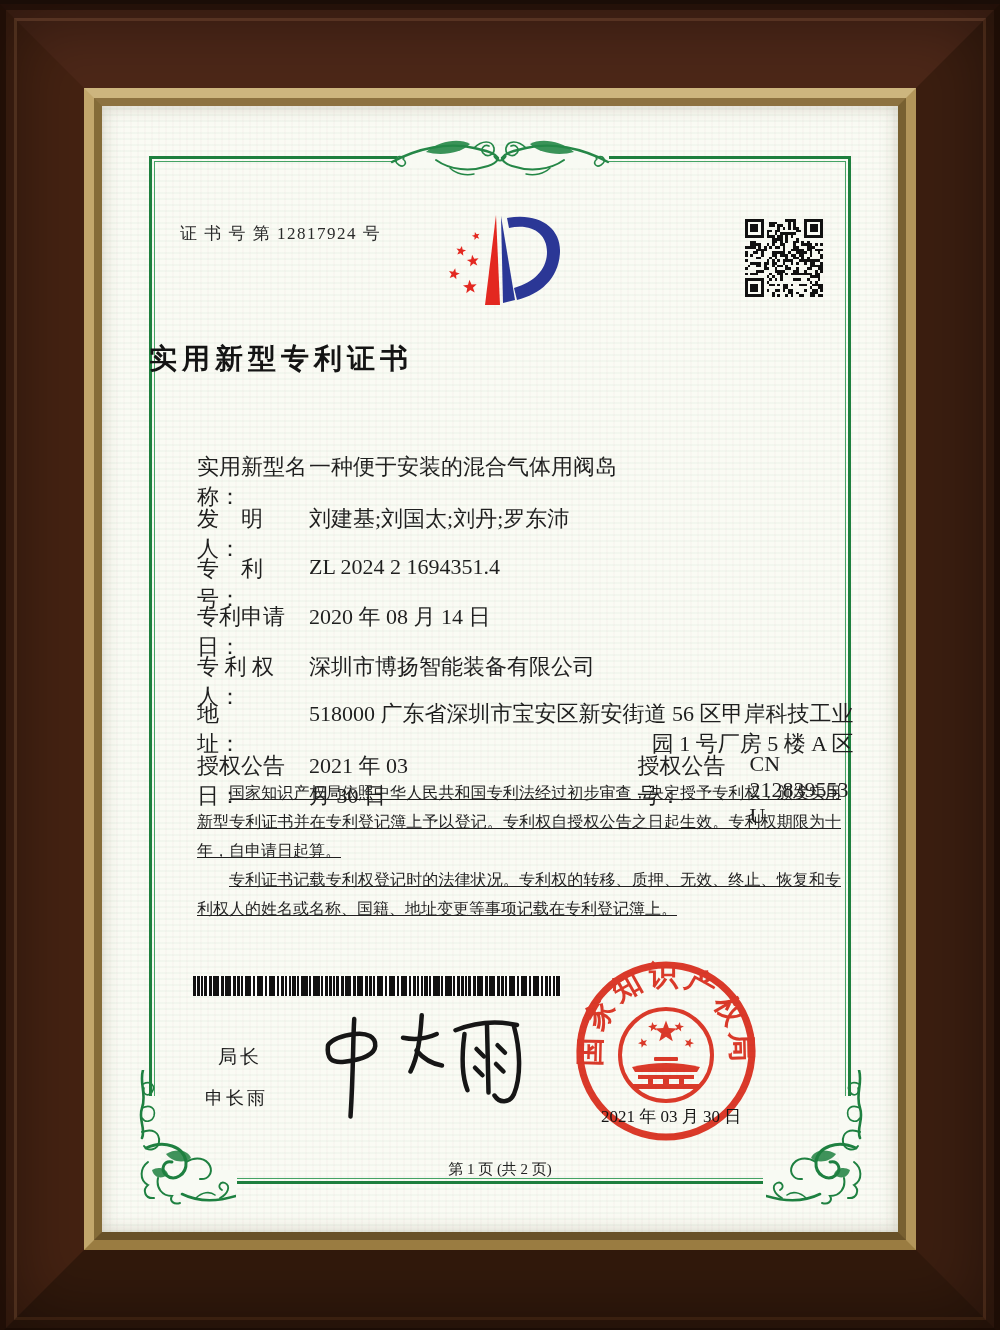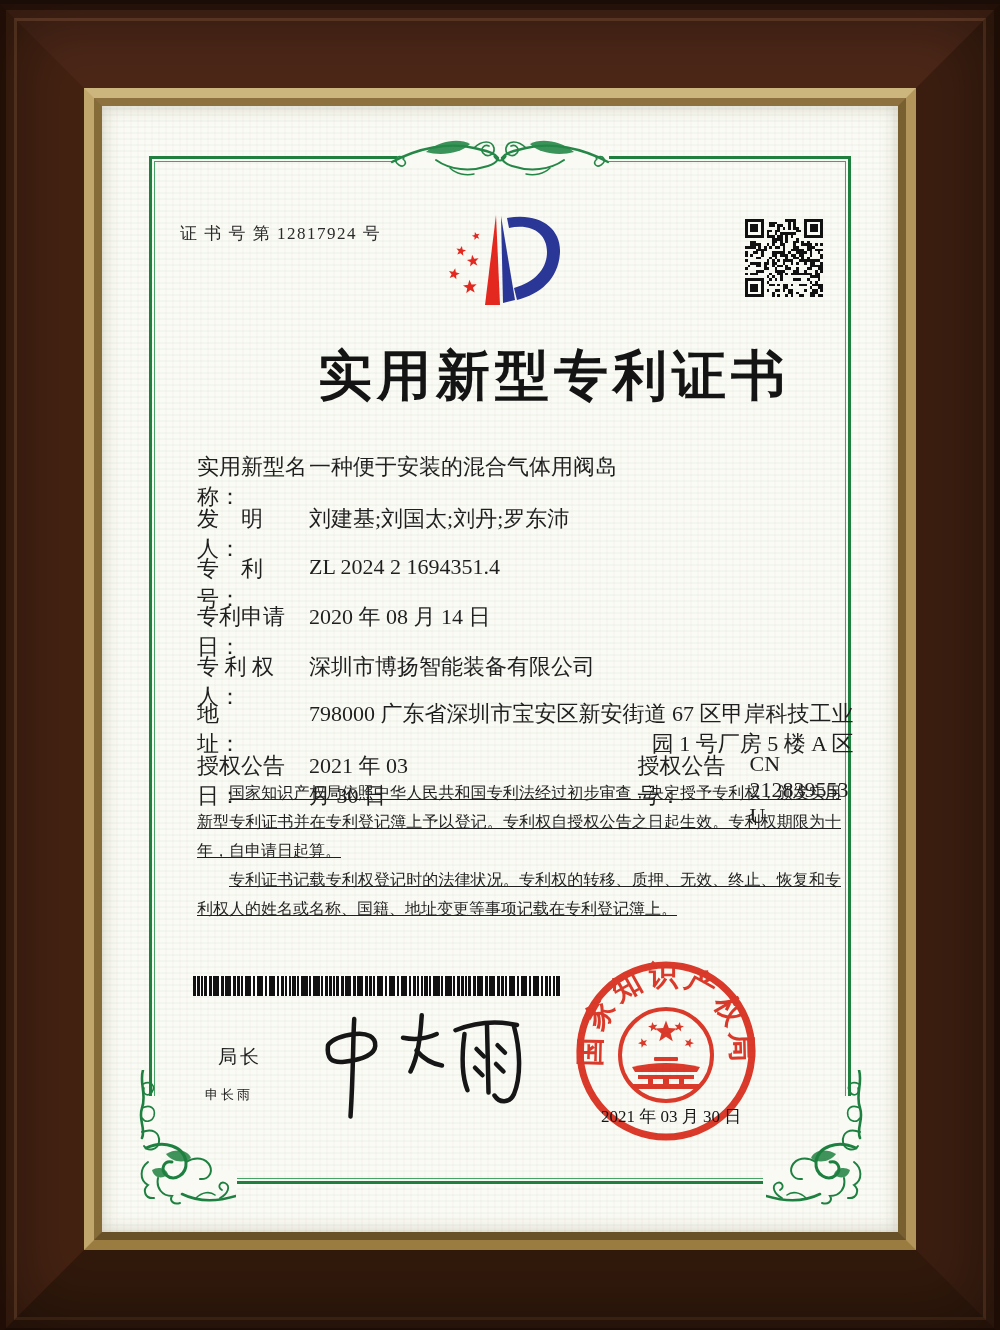--- a/index.html
+++ b/index.html
@@ -36,37 +36,37 @@
   .m-br-v{left:737px;top:990px;width:16px;height:84px;}
   .m-br-h{left:661px;top:1064px;width:92px;height:20px;}
   .orn{position:absolute;color:#1e8040;}
   .orn-top{left:288px;top:22px;}
   .orn-bl{left:34px;top:964px;}
   .orn-br{left:664px;top:964px;transform:scaleX(-1);}
   
   .certno{position:absolute;left:78px;top:116px;font-size:17px;color:#2a2a2a;letter-spacing:1.5px;}
   .logo{position:absolute;left:341px;top:106px;}
   .qr{position:absolute;left:643px;top:113px;}
-  .title{position:absolute;left:47px;top:234px;width:641px;text-align:right;
-         font-size:54px;font-weight:bold;color:#141414;letter-spacing:5px;}
+  .title{position:absolute;left:47px;top:234px;width:641px;text-align:left;
+         font-size:28px;font-weight:bold;color:#141414;letter-spacing:5px;}
   .row{position:absolute;left:95px;width:660px;font-size:22px;color:#1f1f1f;display:flex;}
   .flabel{display:inline-block;width:112px;flex:0 0 112px;}
   .fvalue{display:inline-block;}
   .addr2{display:block;text-align:right;}
   .pair2{margin-left:204px;}
   .paras{position:absolute;left:95px;top:672px;width:644px;font-size:16px;
          line-height:29px;color:#1f1f1f;text-align:justify;text-decoration:underline;}
   .paras p{margin:0;text-indent:2em;}
   .barcode{position:absolute;left:91px;top:870px;width:368px;height:20px;background-color:#fff;
          background-image:
            repeating-linear-gradient(90deg,#111 0 2px,transparent 2px 4px),
            repeating-linear-gradient(90deg,#111 0 1px,transparent 1px 6px),
            repeating-linear-gradient(90deg,#111 0 3px,transparent 3px 11px);}
   .officer-title{position:absolute;left:116px;top:938px;font-size:19px;color:#1c1c1c;letter-spacing:3px;}
-  .officer-name{position:absolute;left:103px;top:980px;font-size:13px;color:#1c1c1c;letter-spacing:3px;}
+  .officer-name{position:absolute;left:103px;top:980px;font-size:18px;color:#1c1c1c;letter-spacing:3px;}
   .signature{position:absolute;left:196px;top:898px;}
   .seal{position:absolute;left:464px;top:845px;mix-blend-mode:multiply;opacity:.95;}
   .seal-date{position:absolute;left:499px;top:999px;font-size:17px;color:#141414;z-index:5;}
   .footer{position:absolute;left:47px;top:1054px;width:702px;text-align:center;
           font-size:15px;color:#222;}
 </style>
 </head>
 <body>
 
 <svg width="0" height="0" style="position:absolute">
@@ -470,21 +470,21 @@
       <span class="flabel">专利申请日：</span>
       <span class="fvalue">2020 年 08 月 14 日</span>
     </div>
     <div class="row" style="top:546px">
       <span class="flabel">专 利 权 人：</span>
       <span class="fvalue">深圳市博扬智能装备有限公司</span>
     </div>
     <div class="row" style="top:593px">
       <span class="flabel">地　　　址：</span>
       <span class="fvalue">
-        <span>798000 广东省深圳市宝安区新安街道 67 区甲岸科技工业</span>
+        <span>518000 广东省深圳市宝安区新安街道 56 区甲岸科技工业</span>
         <span class="addr2">园 1 号厂房 5 楼 A 区</span>
       </span>
     </div>
     <div class="row" style="top:645px">
       <span class="flabel">授权公告日：</span>
       <span class="fvalue">2021 年 03 月 30 日</span>
       <span class="flabel pair2">授权公告号：</span>
       <span class="fvalue">CN 212839553 U</span>
     </div>
 
@@ -533,14 +533,15 @@
         <path d="M66,116 Q100,108 134,116 L131,121 L69,121 Z"></path>
         <rect x="72" y="124" width="56" height="4"></rect>
         <rect x="82" y="128" width="5" height="5"></rect>
           <rect x="97" y="128" width="6" height="5"></rect>
           <rect x="113" y="128" width="5" height="5"></rect>
         <rect x="66" y="133" width="68" height="5"></rect>
       </g>
     </svg>
     <div class="seal-date">2021 年 03 月 30 日</div>
 
+    <div class="footer">第 1 页 (共 2 页)</div>
   </div>
 </div>
 
 </body></html>

